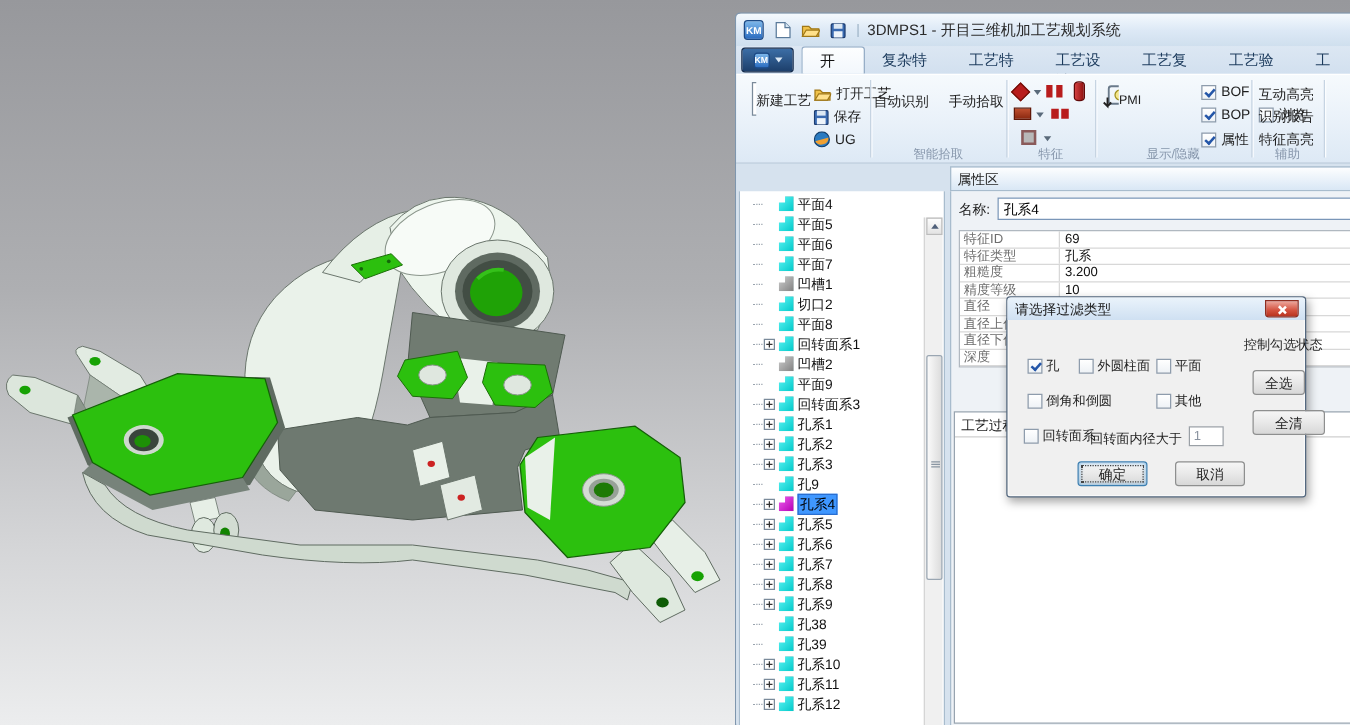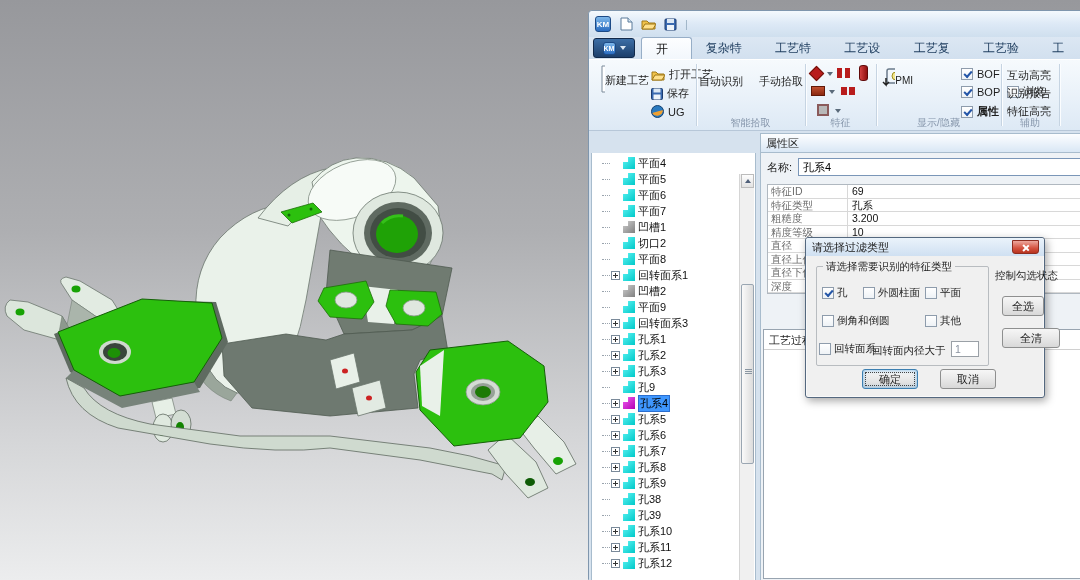--- a/index.html
+++ b/index.html
@@ -207,20 +207,21 @@
       </div>
       <div class="qbtn">
         <svg width="13" height="13">
             <rect x="1" y="1" width="11" height="11" rx="1" fill="#3a6ab0" stroke="#1c3c70"></rect>
             <rect x="3" y="1" width="7" height="4" fill="#dce8f4"></rect>
             <rect x="3" y="7" width="7" height="5" fill="#eef4fa"></rect>
           </svg>
       </div>
     </div>
     <span class="tsep">|</span>
+    <span class="wtitle">3DMPS1 - 开目三维机加工艺规划系统</span>
   </div>
 
   <div class="tabrow">
     <div class="appbtn">
       <div class="logo mini">KM</div>
       <div class="caret"></div>
     </div>
     <div class="tabs">
 
     <div class="tab selected checked"><span>开始</span></div>
@@ -312,21 +313,21 @@
       <span class="blabel" style="font-size:10px;">PMI</span>
     </div>
     <div class="cbrow" style="left:328px;top:8px;">
       <span class="cbx checked"></span>
       <span>BOF</span>
     </div>
     <div class="cbrow" style="left:328px;top:26px;">
       <span class="cbx checked"></span>
       <span>BOP</span>
     </div>
-    <div class="cbrow" style="left:328px;top:44px;font-weight:bold;">
+    <div class="cbrow" style="left:328px;top:44px;">
       <span class="cbx checked"></span>
       <span>属性</span>
     </div>
     <div class="cbrow" style="left:374px;top:24px;">
       <span class="cbx"></span>
       <span>浏览</span>
     </div>
     <div class="glabel" style="left:287px;width:125px;">显示/隐藏</div>
     <div class="rdiv" style="left:412px;"></div>
 
@@ -567,23 +568,20 @@
       </div>
     </div>
   </div>
 </div>
 
 <div class="dialog">
   <div class="dlg-title">
     <span>请选择过滤类型</span>
   </div>
   <div class="dlg-close"></div>
-  <div class="groupbox">
-    <span class="gb-label">请选择需要识别的特征类型</span>
-  </div>
   <div class="dcb" style="left:16px;top:48px;">
     <span class="cbx checked"></span>
     <span>孔</span>
   </div>
   <div class="dcb" style="left:57px;top:48px;">
     <span class="cbx"></span>
     <span>外圆柱面</span>
   </div>
   <div class="dcb" style="left:119px;top:48px;">
     <span class="cbx"></span>

